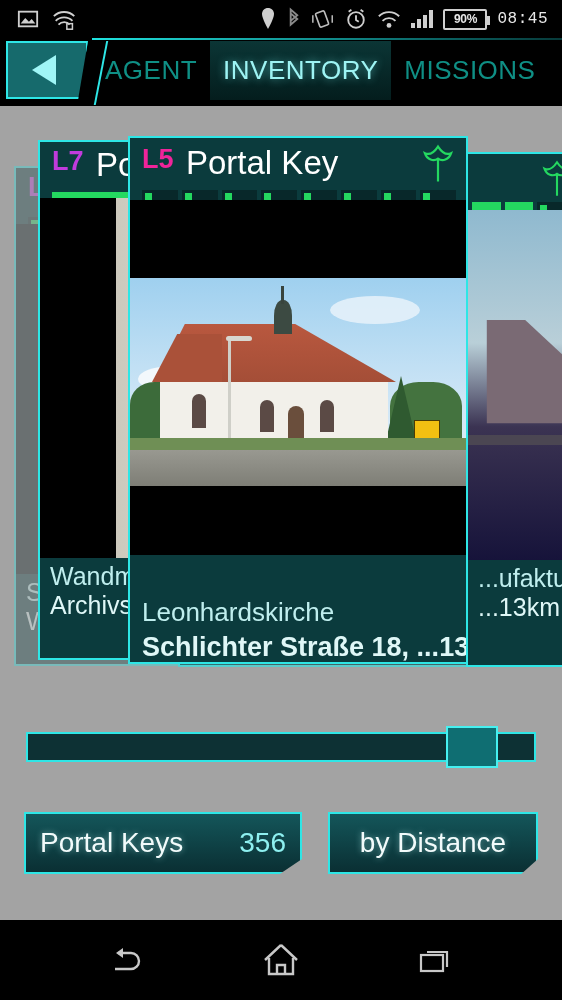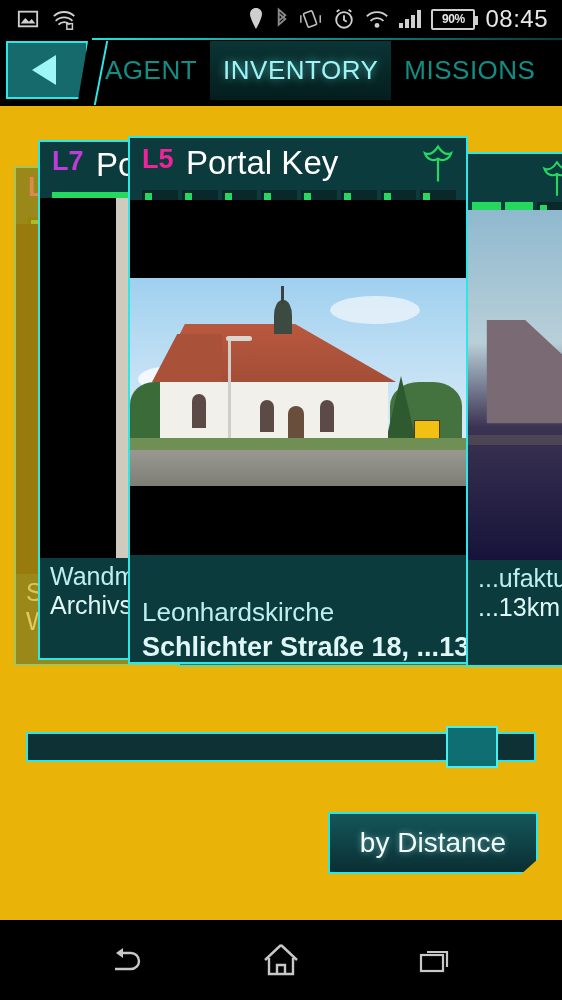--- a/index.html
+++ b/index.html
@@ -2,33 +2,33 @@
 <html><head>
 <meta charset="utf-8">
 <style>
   * { box-sizing: border-box; margin: 0; padding: 0; }
   html, body {
     width: 562px; height: 1000px;
     background: #000;
     font-family: "Liberation Sans", sans-serif;
     overflow: hidden;
   }
-  #screen { position: relative; width: 562px; height: 1000px; background: #eab308; overflow: hidden; }
+  #screen { position: relative; width: 562px; height: 1000px; background: #a3a3a3; overflow: hidden; }
 
   
   #statusbar {
     position: absolute; left: 0; top: 0; width: 562px; height: 38px;
     background: #000; display: flex; align-items: center;
   }
   .sb-left { display: flex; align-items: center; gap: 13px; padding-left: 17px; }
   .sb-right { display: flex; align-items: center; gap: 10px; position: absolute; right: 14px; }
   .sb-icon { display: inline-flex; align-items: center; justify-content: center; }
   .sb-clock {
-    color: #e8e8e8; font-size: 24px; letter-spacing: .5px;
-    font-family: Liberation Sans, sans-serif;
+    color: #e8e8e8; font-size: 16px; letter-spacing: .5px;
+    font-family: Liberation Mono, monospace;
   }
   .batt {
     border: 2px solid #cfcfcf; border-radius: 2px; width: 44px; height: 21px;
     display: flex; align-items: center; justify-content: center; position: relative;
   }
   .batt:after {
     content: ""; position: absolute; right: -5px; top: 5px; width: 3px; height: 9px; background: #cfcfcf;
   }
   .batt span { font-size: 12px; color: #e6e6e6; font-weight: bold; letter-spacing: -.3px; }
   .bars { display: flex; align-items: flex-end; gap: 2px; height: 18px; }
@@ -374,20 +374,24 @@
     </div>
 
   </div>
 
   <div id="slider-row">
     <div id="slider-track"></div>
     <div id="slider-thumb"></div>
   </div>
 
   <div id="btn-row">
+    <div class="hud-btn" style="left:24px; width:278px; padding:0 14px;">
+      <span class="lbl">Portal Keys</span>
+      <span class="cnt">356</span>
+    </div>
     <div class="hud-btn" style="left:328px; width:210px; justify-content:center;">
       <span class="lbl">by Distance</span>
     </div>
   </div>
 
   <div id="androidnav">
     <div class="navbtn" style="left:100px;">
       <svg width="42" height="34" viewBox="0 0 42 34">
           <path d="M6 26h16a8 8 0 0 0 0-16H9" fill="none" stroke="#c8c8c8" stroke-width="2.4"></path>
           <path d="M14 5l-7 5 7 5z" fill="#c8c8c8"></path>

